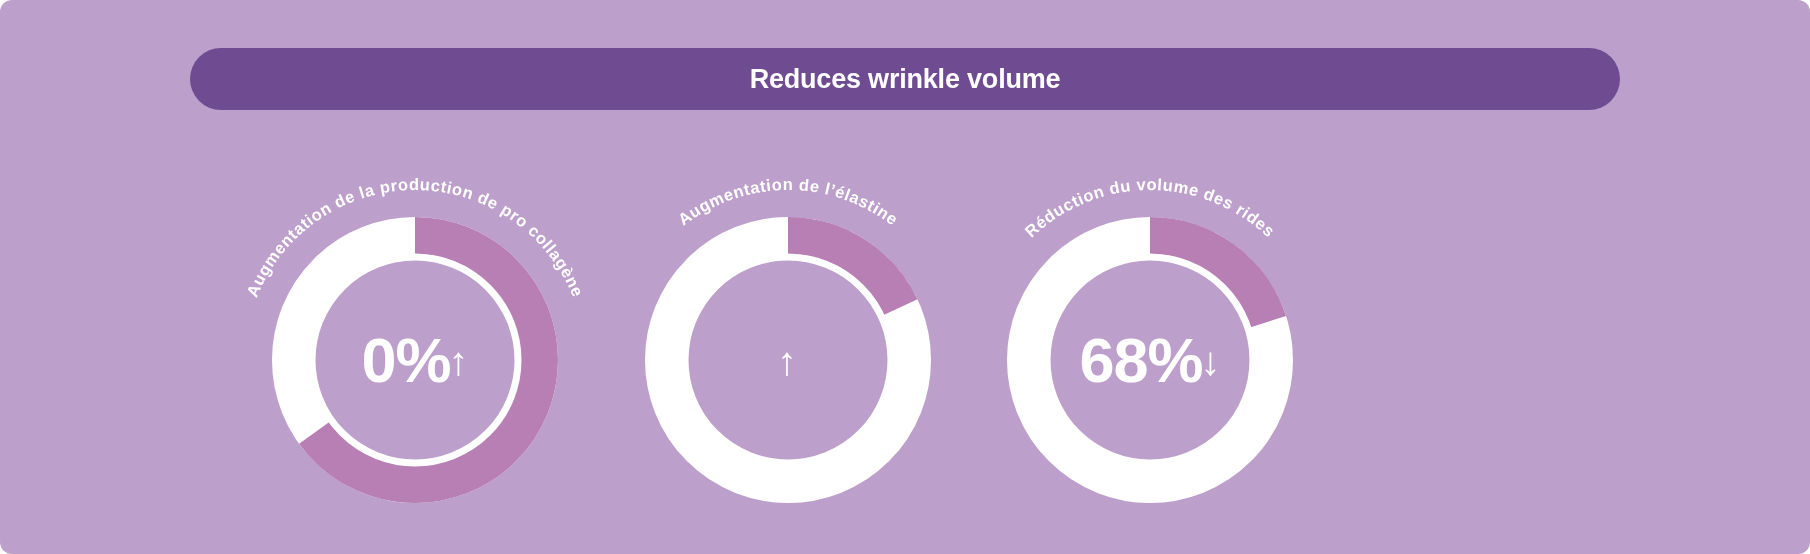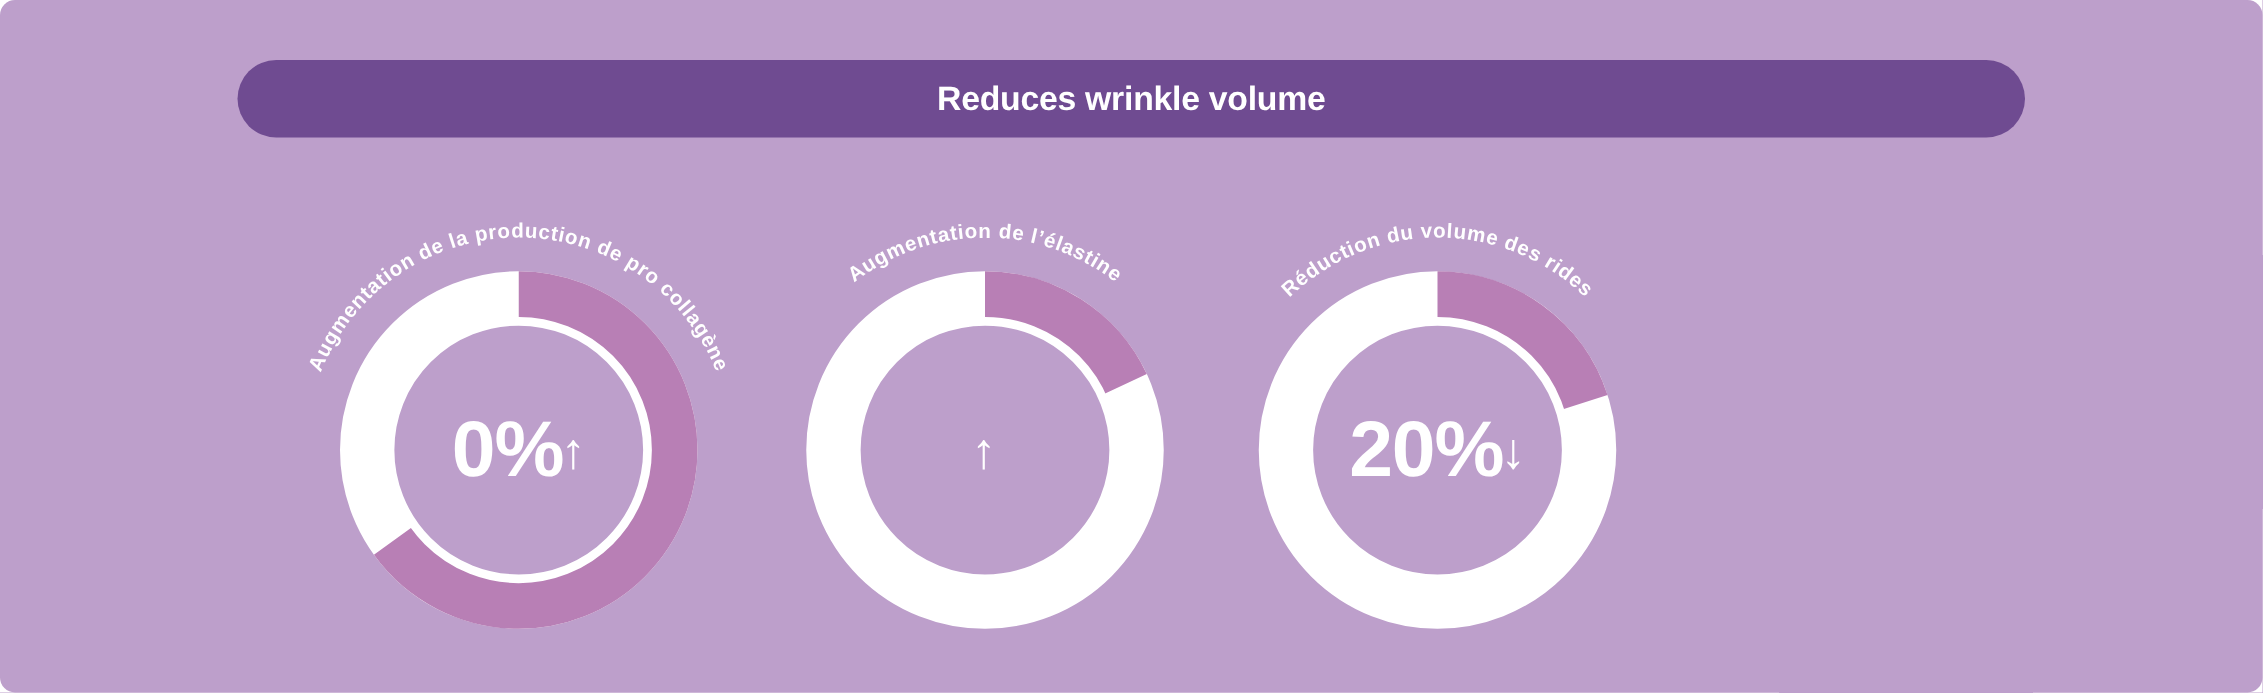--- a/index.html
+++ b/index.html
@@ -128,20 +128,20 @@
         </defs>
         <circle class="ring-bg" cx="200" cy="200" r="122" stroke-width="42" stroke="#ffffff"></circle>
         <circle class="ring-val" cx="200" cy="200" r="122" stroke="#b87fb5" stroke-width="42" stroke-dasharray="153.3 613.2" stroke-dashoffset="0" transform="rotate(-90 200 200)"></circle>
         <circle class="inner-line" cx="200" cy="200" r="103" stroke-width="7"></circle>
         <text class="arc-label">
           <textPath href="#arcpath3" startOffset="50%" text-anchor="middle">Réduction du volume des rides</textPath>
         </text>
       </svg>
       <div class="center-wrap">
         <div class="center-inner">
-          <span class="center-value">20%</span>
+          <span class="center-value">68%</span>
           <span class="center-arrow">↓</span>
         </div>
       </div>
     </div>
 
   </div>
 </div>
 
 </body></html>

